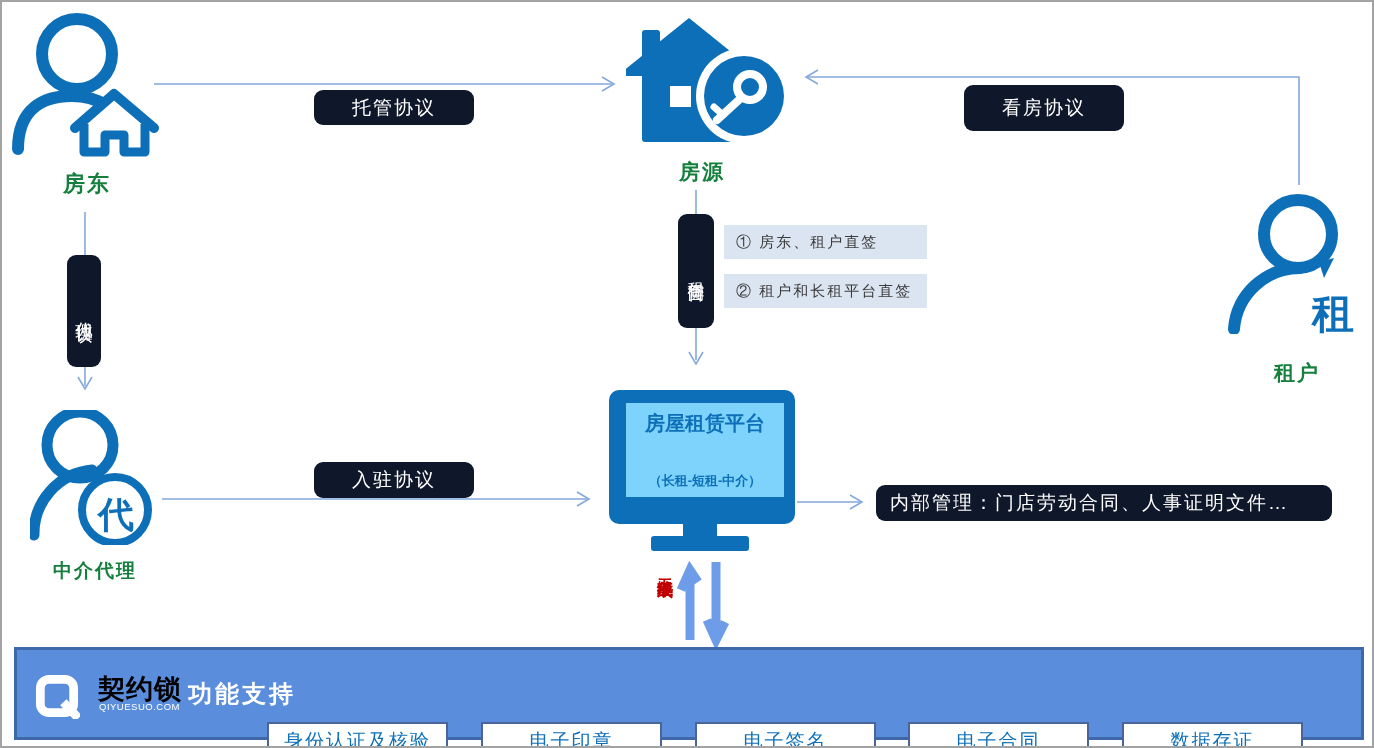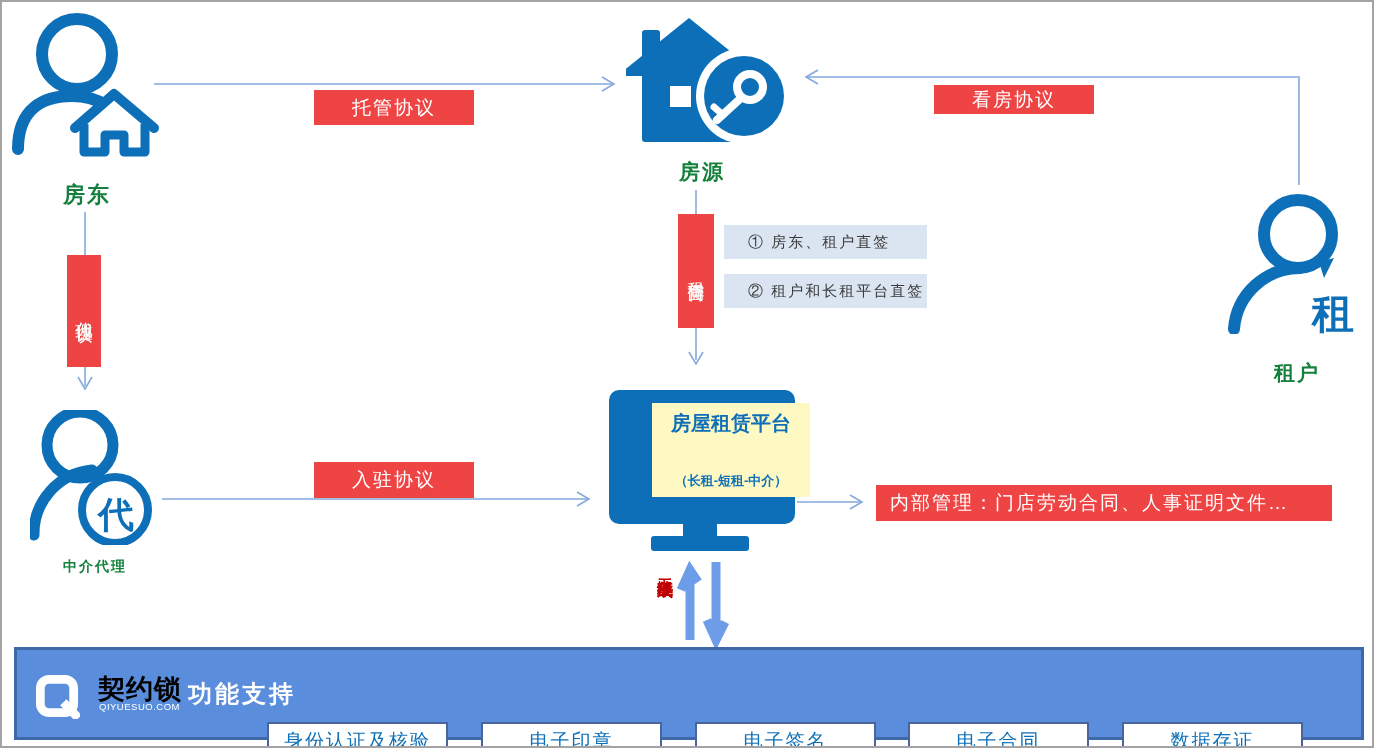--- a/index.html
+++ b/index.html
@@ -7,44 +7,44 @@
   #canvas {
     position:relative; width:1374px; height:748px;
     background:#ffffff; border:2px solid #a3a3a3; overflow:hidden;
   }
   svg.lines { position:absolute; left:0; top:0; width:1374px; height:748px; }
   .node-label {
     position:absolute; color:#15803d; font-weight:bold; font-size:22px;
     text-align:center; letter-spacing:2px; white-space:nowrap;
   }
   .edge-label {
-    position:absolute; background:#ef4444; color:#ffffff; font-size:19px;
+    position:absolute; background:#0f172a; color:#ffffff; font-size:19px;
     display:flex; align-items:center; justify-content:center;
-    letter-spacing:2px; white-space:nowrap;
+    letter-spacing:2px; white-space:nowrap;border-radius:9px;
   }
   .edge-label.vertical {
     writing-mode:vertical-rl; text-orientation:upright; font-size:17px;
     letter-spacing:1px;
   }
   .note-box {
     position:absolute; background:#dbe5f1; color:#3b3b3b; font-size:15px;
-    display:flex; align-items:center; padding-left:24px; letter-spacing:2px;
+    display:flex; align-items:center; padding-left:12px; letter-spacing:2px;
     white-space:nowrap;
   }
   .wide-label { justify-content:flex-start; padding-left:14px; letter-spacing:2px; }
   .badge-char { position:absolute; color:#0d6fb8; font-weight:bold; }
   .integration-text {
     position:absolute; left:652px; top:564px; height:82px;
     writing-mode:vertical-rl; text-orientation:upright;
     color:#c00000; font-size:16px; font-weight:bold; letter-spacing:1px;
   }
   
   .monitor-frame { position:absolute; left:607px; top:388px; width:186px; height:134px; background:#0d6fb8; border-radius:10px; }
   .monitor-screen {
-    position:absolute; left:650px; top:401px; width:158px; height:94px; background:#fef9c3;
+    position:absolute; left:624px; top:401px; width:158px; height:94px; background:#7dd3fc;
     display:flex; flex-direction:column; align-items:center; justify-content:center;
   }
   .monitor-title { color:#0d6fb8; font-weight:bold; font-size:20px; white-space:nowrap; }
   .monitor-subtitle { color:#0d6fb8; font-weight:bold; font-size:13px; white-space:nowrap;margin-top:35px; }
   .monitor-neck { position:absolute; left:681px; top:520px; width:34px; height:16px; background:#0d6fb8; }
   .monitor-base { position:absolute; left:649px; top:534px; width:98px; height:15px; background:#0d6fb8; border-radius:3px; }
   
   .footer-bar {
     position:absolute; left:12px; top:645px; width:1350px; height:93px;
     background:#5a8edd; border:3px solid #3e68a8;
@@ -90,21 +90,21 @@
     <path d="M705,618 L714,638 L723,620" stroke="#6d9ce8" stroke-width="9"></path>
   </svg>
 
   <svg style="position:absolute;left:8px;top:10px" width="150" height="145" viewBox="0 0 150 145" fill="none">
     <circle cx="67" cy="42" r="35" stroke="#0d6fb8" stroke-width="12"></circle>
     <path d="M8,137 C8,96 34,84 62,84 C74,84 86,87 95,93" stroke="#0d6fb8" stroke-width="12" stroke-linecap="round"></path>
     <polygon points="74,110 104,85 136,110 136,140 74,140" fill="#ffffff"></polygon>
     <path d="M65,116 L104,82 L144,116" stroke="#0d6fb8" stroke-width="10" stroke-linecap="round" stroke-linejoin="round"></path>
     <path d="M74,112 V140 H95 V123 H114 V140 H135 V112" stroke="#0d6fb8" stroke-width="9" stroke-linejoin="round"></path>
   </svg>
-  <div class="node-label" style="left:40px;top:178px;width:90px">房东</div>
+  <div class="node-label" style="left:40px;top:167px;width:90px">房东</div>
 
   <svg style="position:absolute;left:624px;top:14px" width="168" height="132" viewBox="0 0 168 132">
     <rect x="16" y="14" width="18" height="40" rx="3" fill="#0d6fb8"></rect>
     <polygon points="63,2 135,60 -9,60" fill="#0d6fb8"></polygon>
     <rect x="16" y="54" width="96" height="72" rx="3" fill="#0d6fb8"></rect>
     <rect x="44" y="70" width="21" height="21" fill="#ffffff"></rect>
     <circle cx="118" cy="80" r="48" fill="#ffffff"></circle>
     <circle cx="118" cy="80" r="40" fill="#0d6fb8"></circle>
     <circle cx="124" cy="71" r="13" stroke="#ffffff" stroke-width="8" fill="none"></circle>
     <path d="M115,82 L91,104" stroke="#ffffff" stroke-width="8" stroke-linecap="round"></path>
@@ -119,32 +119,32 @@
   </svg>
   <div class="badge-char" style="left:1310px;top:284px;font-size:42px">租</div>
   <div class="node-label" style="left:1250px;top:357px;width:90px;font-size:21px">租户</div>
 
   <svg style="position:absolute;left:28px;top:408px" width="135" height="135" viewBox="0 0 135 135" fill="none">
     <circle cx="50" cy="35" r="33" stroke="#0d6fb8" stroke-width="11"></circle>
     <path d="M4,125 A64,64 0 0 1 62,60" stroke="#0d6fb8" stroke-width="11" stroke-linecap="round"></path>
     <circle cx="85" cy="100" r="33" fill="#ffffff" stroke="#0d6fb8" stroke-width="8"></circle>
   </svg>
   <div class="badge-char" style="left:96px;top:489px;font-size:36px">代</div>
-  <div class="node-label" style="left:28px;top:556px;width:130px;font-size:14px">中介代理</div>
+  <div class="node-label" style="left:28px;top:556px;width:130px;font-size:19px">中介代理</div>
 
   <div class="monitor-frame"></div>
   <div class="monitor-screen">
     <div class="monitor-title">房屋租赁平台</div>
     <div class="monitor-subtitle">（长租-短租-中介）</div>
   </div>
   <div class="monitor-neck"></div>
   <div class="monitor-base"></div>
 
   <div class="edge-label" style="left:312px;top:88px;width:160px;height:35px">托管协议</div>
-  <div class="edge-label" style="left:932px;top:83px;width:160px;height:29px">看房协议</div>
+  <div class="edge-label" style="left:962px;top:83px;width:160px;height:46px">看房协议</div>
   <div class="edge-label vertical" style="left:65px;top:253px;width:34px;height:112px">代理协议</div>
   <div class="edge-label vertical" style="left:676px;top:212px;width:36px;height:114px">租赁合同</div>
   <div class="note-box" style="left:722px;top:223px;width:203px;height:34px">① 房东、租户直签</div>
   <div class="note-box" style="left:722px;top:272px;width:203px;height:34px">② 租户和长租平台直签</div>
   <div class="edge-label" style="left:312px;top:460px;width:160px;height:36px">入驻协议</div>
   <div class="edge-label wide-label" style="left:874px;top:483px;width:456px;height:36px">内部管理：门店劳动合同、人事证明文件…</div>
   <div class="integration-text">无缝集成</div>
 
   <div class="footer-bar"></div>
   <svg style="position:absolute;left:32px;top:671px" width="46" height="46" viewBox="0 0 58 58" fill="none">

